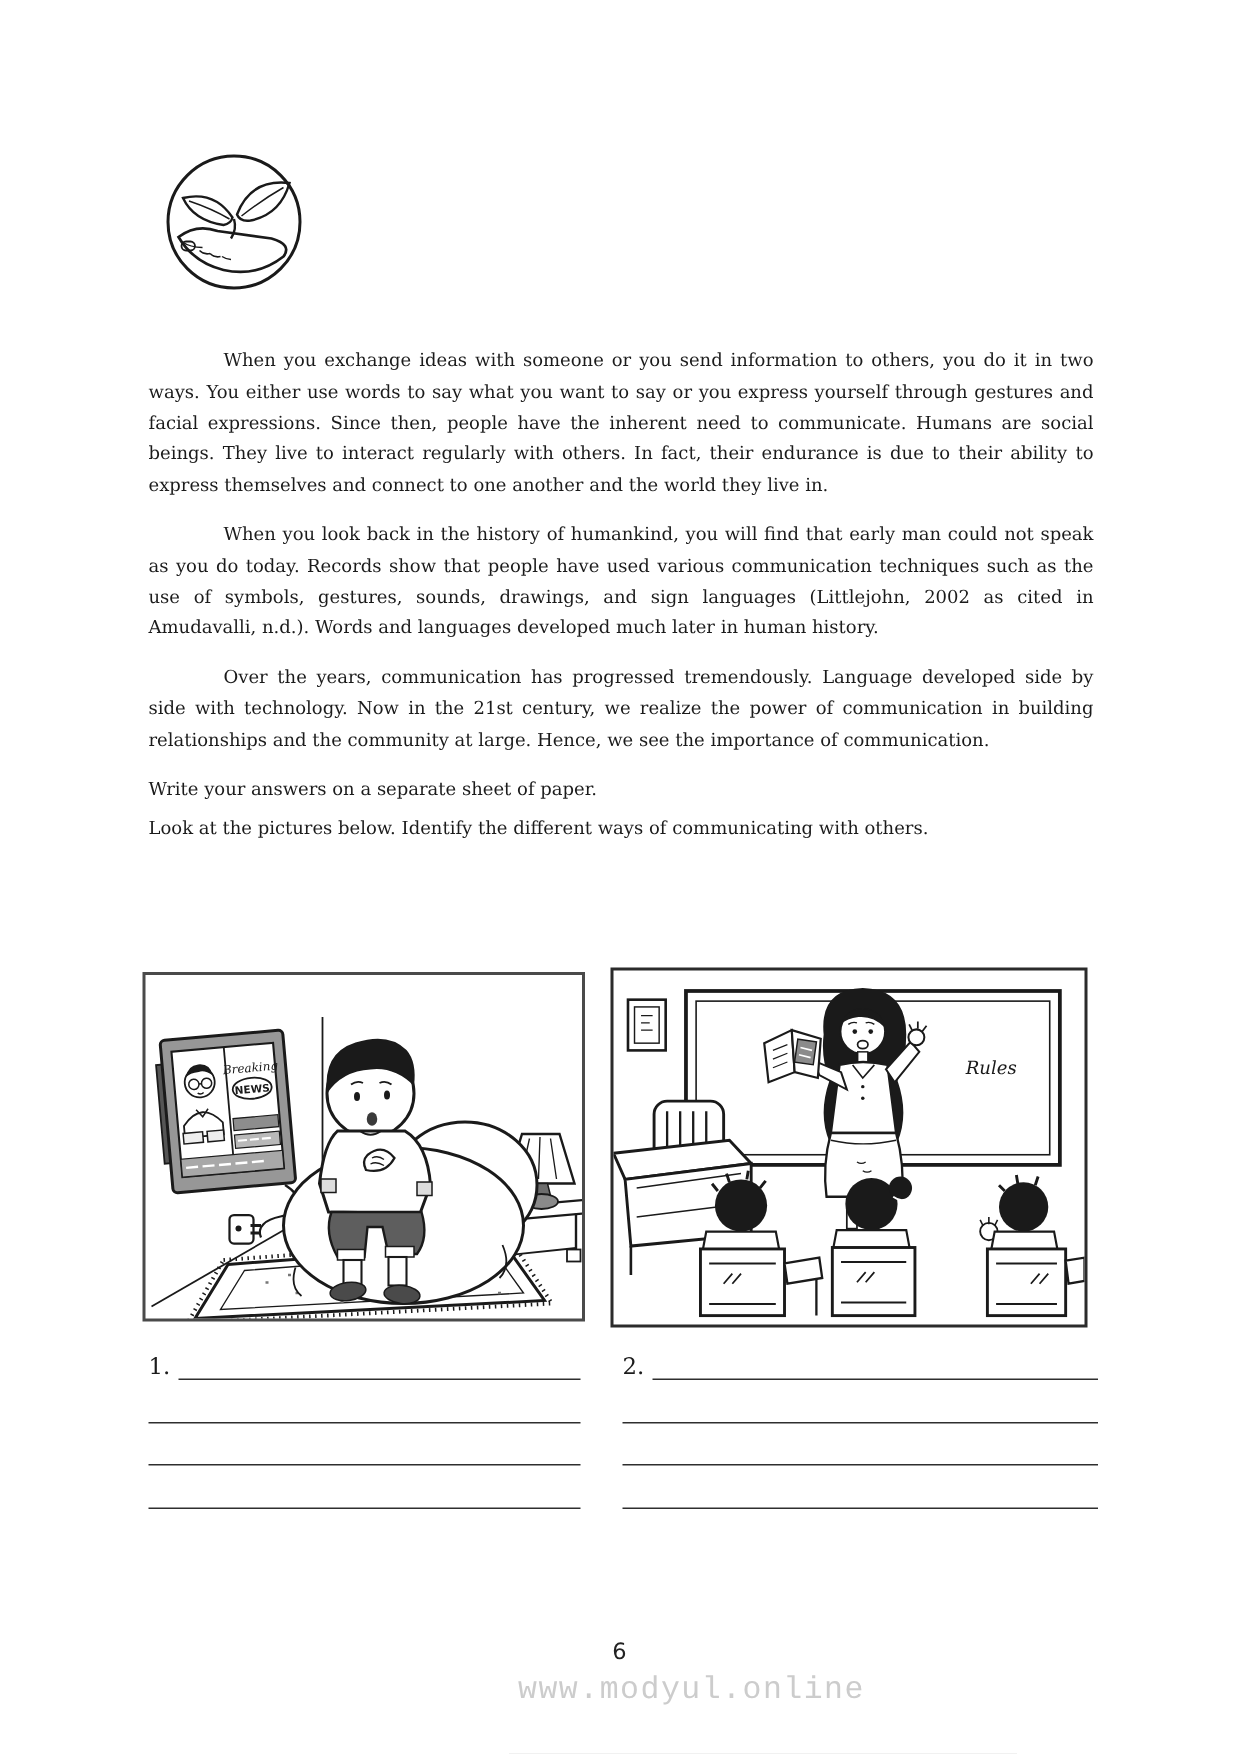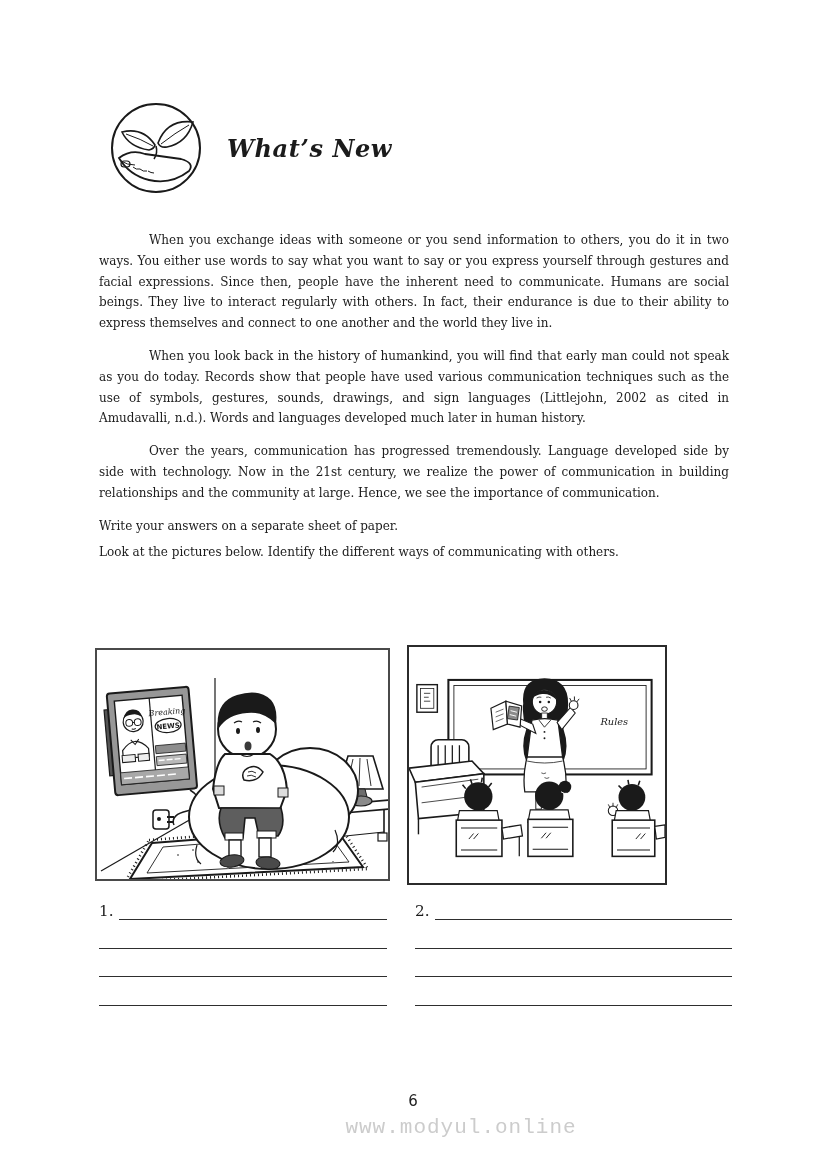--- a/index.html
+++ b/index.html
@@ -18,21 +18,21 @@
   .content {
     position:absolute; left:99px; top:230px; width:630px;
     font-size:12px; line-height:20.8px; text-align:justify;
   }
   .para { margin:0 0 12px 0; text-indent:50px; }
   .instruction { margin:7px 0 0 0; text-align:left; white-space:nowrap; }
   .instruction + .instruction { margin-top:6px; }
   
   .figure { position:absolute; background:#fff; box-sizing:border-box; }
   .fig-left  { left:95px;  top:648px; width:295px; height:233px; border:2px solid #4a4a4a; }
-  .fig-right { left:407px; top:645px; width:260px; height:240px; border:2px solid #2b2b2b; }
+  .fig-right { left:407px; top:645px; width:318px; height:240px; border:2px solid #2b2b2b; }
   .figure svg { width:100%; height:100%; display:block; }
   
   .answer-block { position:absolute; font-size:15.2px; }
   .answer-1 { left:99px;  top:901px; width:288px; }
   .answer-2 { left:415px; top:901px; width:317px; }
   .answer-first { display:flex; align-items:flex-end; height:19px; }
   .answer-num { flex:0 0 auto; padding-right:5px; }
   .answer-first .rule { flex:1 1 auto; border-bottom:1.3px solid #2e2e2e; height:17px; }
   .blank-row { border-bottom:1.3px solid #2e2e2e; height:27.5px; }
   
@@ -64,21 +64,20 @@
 
       <path d="M47,45 Q49,52 45,58" class="lineart" stroke-width="1.6"></path>
 
       <path d="M10,57 Q22,48 36,53 L72,58 Q86,62 80,70 Q62,84 40,79 Q20,74 10,57 Z" class="lineart" stroke-width="1.8"></path>
       <path d="M12,60 Q18,64 26,64" class="lineart" stroke-width="1"></path>
       <rect x="12" y="60" width="9" height="6" rx="3" class="lineart" stroke-width="1.2"></rect>
       <path d="M24,66 q3,3 7,2 M31,68 q3,3 7,2 M39,70 q3,2 6,2" class="lineart" stroke-width="1"></path>
     </svg>
   </div>
 
-  <div class="page-title">What’s New</div>
 
   <div class="content">
     <p class="para">When you exchange ideas with someone or you send information to others, you do it in two ways.  You either use words to say what you want to say or you express yourself through gestures and facial expressions.  Since then, people have the inherent need to communicate.  Humans are social beings.  They live to interact regularly with others.  In fact, their endurance is due to their ability to express themselves and connect to one another and the world they live in.</p>
     <p class="para">When you look back in the history of humankind, you will find that early man could not speak as you do today.  Records show that people have used various communication techniques such as the use of symbols, gestures, sounds, drawings, and sign languages (Littlejohn, 2002 as cited in Amudavalli, n.d.).  Words and languages developed much later in human history.</p>
     <p class="para">Over the years, communication has progressed tremendously.  Language developed side by side with technology.   Now in the 21st century, we realize the power of communication in building relationships and the community at large. Hence, we see the importance of communication.</p>
     <p class="instruction">Write your answers on a separate sheet of paper.</p>
     <p class="instruction">Look at the pictures below.  Identify the different ways of communicating with others.</p>
   </div>
 
   <div class="figure fig-left">

